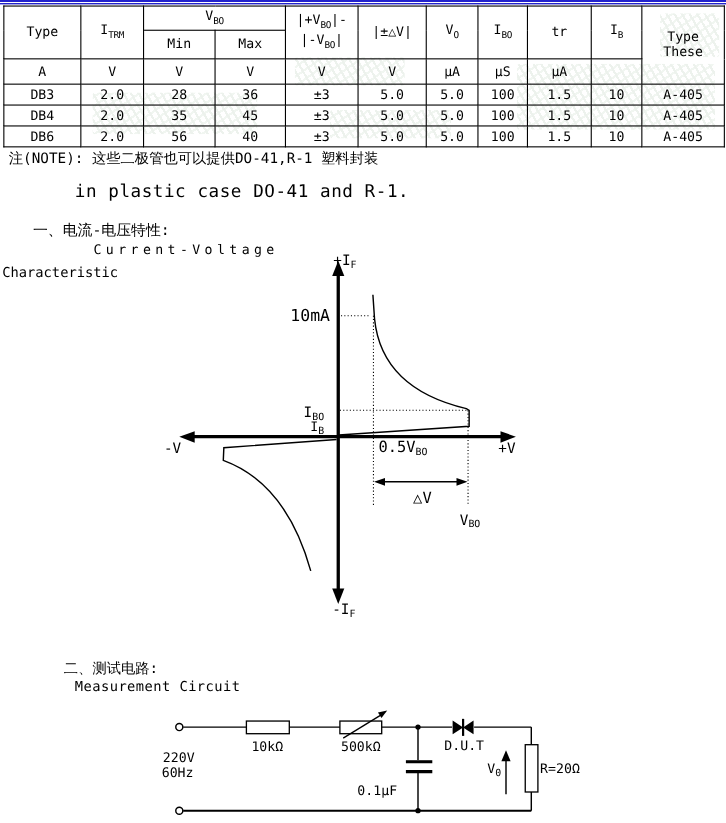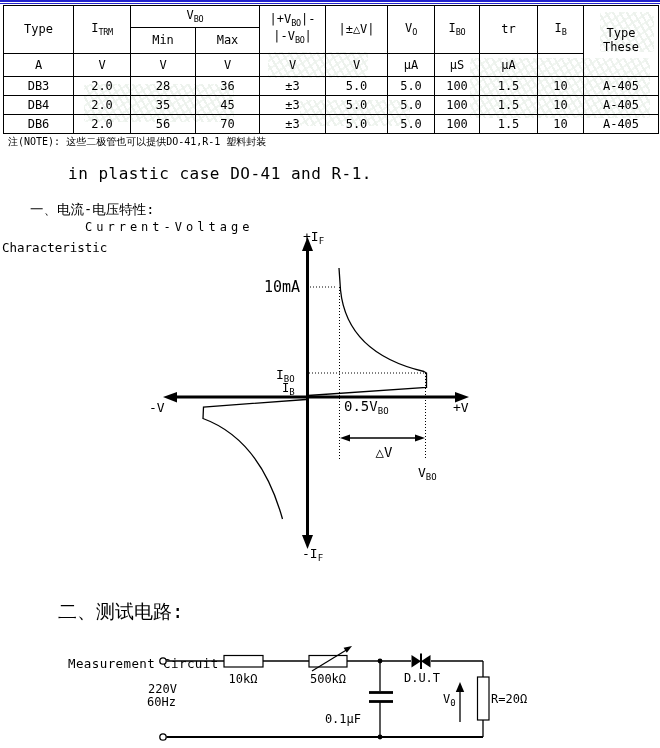--- a/index.html
+++ b/index.html
@@ -12,28 +12,28 @@
              table-layout:fixed;border:1.5px solid #000;}
   table.spec td{border:1px solid #000;text-align:center;vertical-align:middle;
                 padding:0;font-size:12px;line-height:1.05;overflow:hidden;}
   tr.hr1{height:22px} tr.hr2{height:26px} tr.hr3{height:23px} tr.dr{height:19px}
   td .two{line-height:1.15;}
   sub{font-size:8.5px;letter-spacing:-0.3px;}
   td.diff{font-size:11px;}
   td.units{font-size:11.5px;}
   
   .abs{position:absolute;white-space:nowrap;}
-  .note1{left:8px;top:135px;font-size:10px;}
+  .note1{left:8px;top:135px;font-size:13px;}
   .note2{left:68px;top:152px;font-size:12px;letter-spacing:.5px;}
   .note3{left:68px;top:164px;font-size:16px;letter-spacing:.5px;}
   .s1zh{left:30px;top:201px;font-size:13.5px;}
   .s1en{left:85px;top:220px;font-size:12px;letter-spacing:4px;}
   .s1en2{left:2px;top:240px;font-size:12.5px;}
-  .s2zh{left:58px;top:599px;font-size:19px;}
-  .s2en{left:68px;top:656px;font-size:12.5px;letter-spacing:.4px;}
+  .s2zh{left:58px;top:599px;font-size:13px;}
+  .s2en{left:68px;top:616px;font-size:12.5px;letter-spacing:.4px;}
   
   svg.draw{position:absolute;left:0;top:0;}
   svg.draw text{font-family:"DejaVu Sans Mono",monospace;fill:#000;font-size:12px;}
   svg.draw .f13{font-size:13px;} svg.draw .f14{font-size:14px;} svg.draw .f15{font-size:15px;}
   svg.draw .sub{font-size:9px;}
   .stroke{stroke:#000;fill:none;}
   
   .wm{position:absolute;opacity:.5;border-radius:3px;
       background-image:repeating-linear-gradient(60deg,#dce7dc 0 2px,transparent 2px 6px),
                        repeating-linear-gradient(-35deg,#e5eee5 0 2px,transparent 2px 7px);}
@@ -122,21 +122,21 @@
       <td>5.0</td>
       <td>100</td>
       <td>1.5</td>
       <td>10</td>
       <td>A-405</td>
     </tr>
     <tr class="dr">
       <td>DB6</td>
       <td>2.0</td>
       <td>56</td>
-      <td>70</td>
+      <td>40</td>
       <td>±3</td>
       <td>5.0</td>
       <td>5.0</td>
       <td>100</td>
       <td>1.5</td>
       <td>10</td>
       <td>A-405</td>
     </tr>
   </tbody>
     </table>

